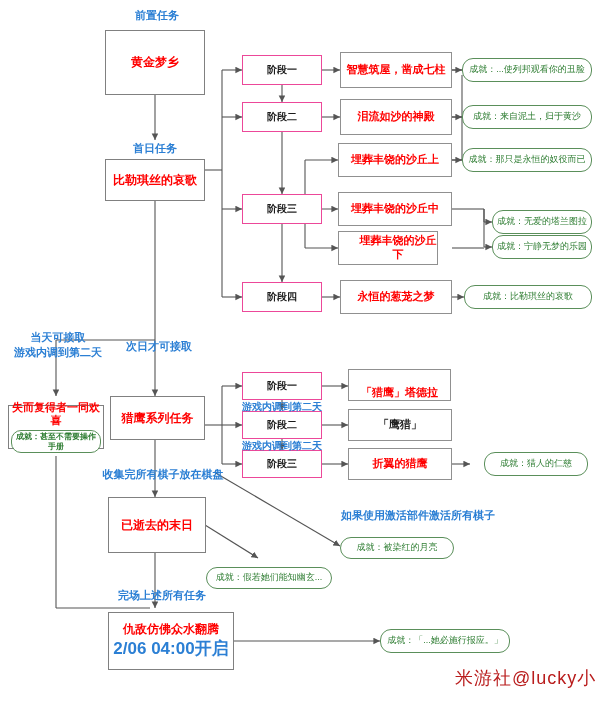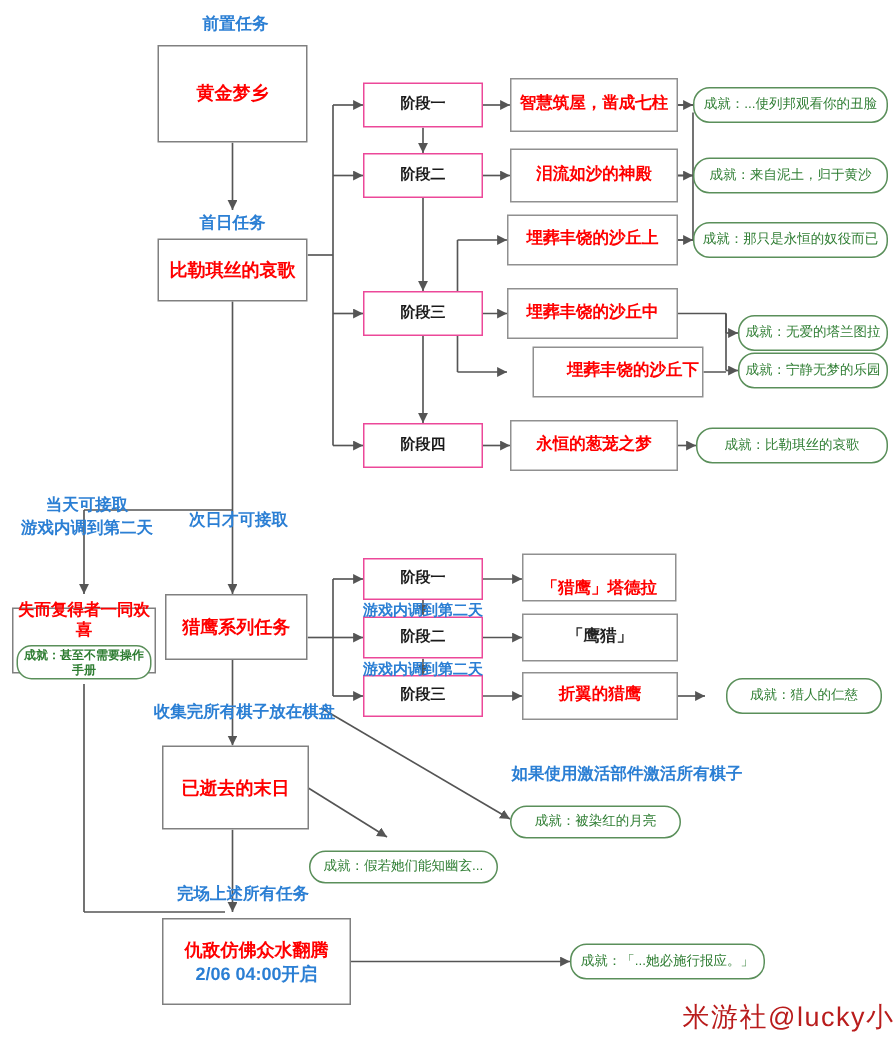--- a/index.html
+++ b/index.html
@@ -29,21 +29,21 @@
     border:1px solid #808080;
     color:#ff0000;
     font-weight:bold;
     font-size:12px;
     flex-direction:column;
   }
   .quest.small{font-size:11px;}
   .quest .sub{
     color:#2b7fd4;
     font-weight:bold;
-    font-size:12px;
+    font-size:17px;
     margin-top:1px;
   }
   
   .obj{
     border:1px solid #909090;
     color:#ff0000;
     font-weight:bold;
     font-size:11px;
   }
   .obj.dark{color:#222222;}
@@ -219,21 +219,21 @@
   </div>
   <div class="node obj" style="left:340px;top:99px;width:112px;height:36px;">
     <span>泪流如沙的神殿</span>
   </div>
   <div class="node obj" style="left:338px;top:143px;width:114px;height:34px;">
     <span>埋葬丰饶的沙丘上</span>
   </div>
   <div class="node obj" style="left:338px;top:192px;width:114px;height:34px;">
     <span>埋葬丰饶的沙丘中</span>
   </div>
-  <div class="node obj" style="left:355px;top:231px;width:114px;height:34px;padding-left:20px;">
+  <div class="node obj" style="left:338px;top:231px;width:100px;height:34px;padding-left:20px;">
     <span>埋葬丰饶的沙丘下</span>
   </div>
   <div class="node obj" style="left:340px;top:280px;width:112px;height:34px;">
     <span>永恒的葱茏之梦</span>
   </div>
 
   <div class="node ach" style="left:462px;top:58px;width:130px;height:24px;">
     <span>成就：...使列邦观看你的丑脸</span>
   </div>
   <div class="node ach" style="left:462px;top:105px;width:130px;height:24px;">

